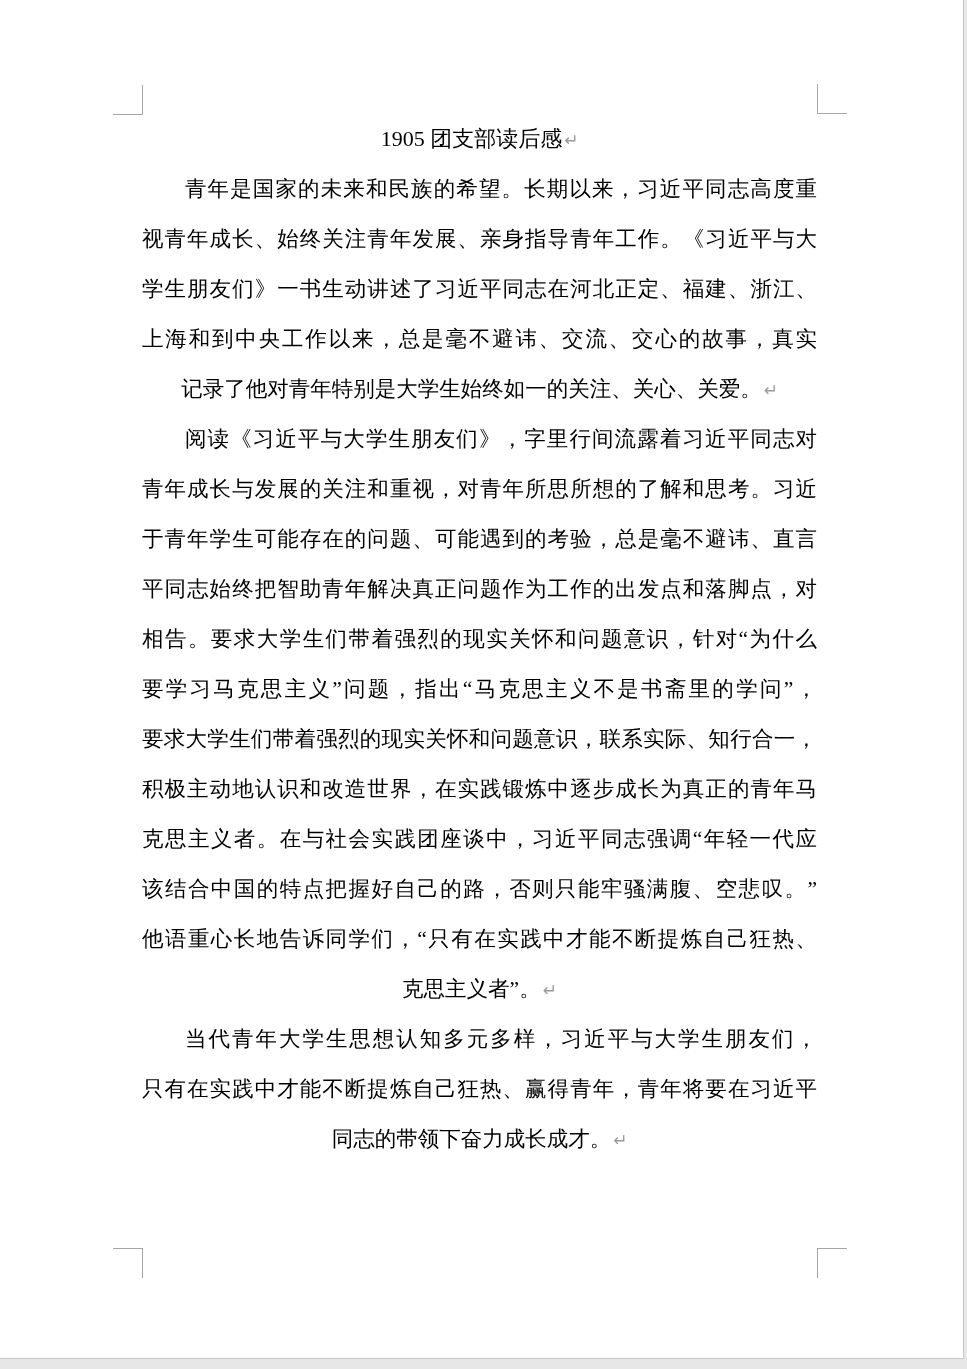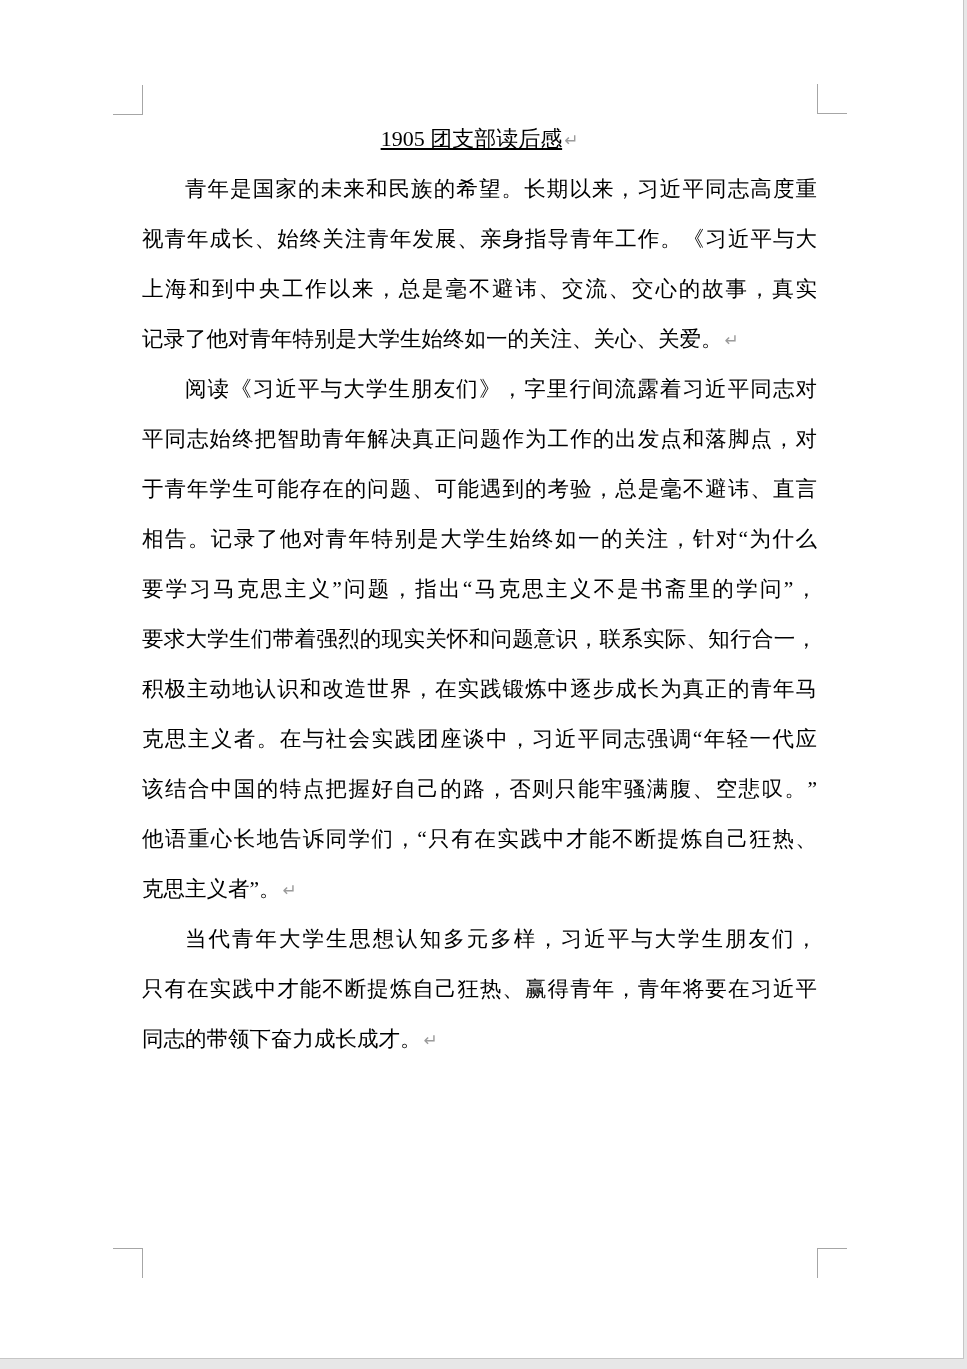--- a/index.html
+++ b/index.html
@@ -42,29 +42,28 @@
     top: 114px;
     width: 675px;
     color: #000000;
   }
   .title-line {
     height: 50px;
     line-height: 50px;
     font-size: 22px;
     text-align: center;
     white-space: nowrap;
-    text-decoration: underline;
   }
   .line {
     height: 50px;
     line-height: 50px;
     font-size: 21.5px;
   }
   .jl   { text-align: justify; text-align-last: justify; }
-  .last { text-align: left; white-space: nowrap; }
+  .last { text-align: center; white-space: nowrap; }
   .indent { text-indent: 43px; }
   .pilcrow {
     font-family: "DejaVu Sans", sans-serif;
     font-size: 17px;
     color: #9b9b9b;
     margin-left: 2px;
     text-indent: 0;
     display: inline-block;
   }
 </style>
@@ -80,31 +79,33 @@
 
   <div class="text-block">
 
     <div class="title-line">
       <span>1905 团支部读后感</span><span class="pilcrow">↵</span>
     </div>
 
     <div>
       <div class="line jl indent">青年是国家的未来和民族的希望。长期以来，习近平同志高度重</div>
       <div class="line jl">视青年成长、始终关注青年发展、亲身指导青年工作。《习近平与大</div>
+      <div class="line jl">学生朋友们》一书生动讲述了习近平同志在河北正定、福建、浙江、</div>
       <div class="line jl">上海和到中央工作以来，总是毫不避讳、交流、交心的故事，真实</div>
       <div class="line last">
         <span>记录了他对青年特别是大学生始终如一的关注、关心、关爱。</span><span class="pilcrow">↵</span>
       </div>
     </div>
 
     <div>
       <div class="line jl indent">阅读《习近平与大学生朋友们》，字里行间流露着习近平同志对</div>
+      <div class="line jl">青年成长与发展的关注和重视，对青年所思所想的了解和思考。习近</div>
+      <div class="line jl">于青年学生可能存在的问题、可能遇到的考验，总是毫不避讳、直言</div>
       <div class="line jl">平同志始终把智助青年解决真正问题作为工作的出发点和落脚点，对</div>
-      <div class="line jl">于青年学生可能存在的问题、可能遇到的考验，总是毫不避讳、直言</div>
-      <div class="line jl">相告。记录了他对青年特别是大学生始终如一的关注，针对“为什么</div>
+      <div class="line jl">相告。要求大学生们带着强烈的现实关怀和问题意识，针对“为什么</div>
       <div class="line jl">要学习马克思主义”问题，指出“马克思主义不是书斋里的学问”，</div>
       <div class="line jl">要求大学生们带着强烈的现实关怀和问题意识，联系实际、知行合一，</div>
       <div class="line jl">积极主动地认识和改造世界，在实践锻炼中逐步成长为真正的青年马</div>
       <div class="line jl">克思主义者。在与社会实践团座谈中，习近平同志强调“年轻一代应</div>
       <div class="line jl">该结合中国的特点把握好自己的路，否则只能牢骚满腹、空悲叹。”</div>
       <div class="line jl">他语重心长地告诉同学们，“只有在实践中才能不断提炼自己狂热、</div>
       <div class="line last">
         <span>克思主义者”。</span><span class="pilcrow">↵</span>
       </div>
     </div>

